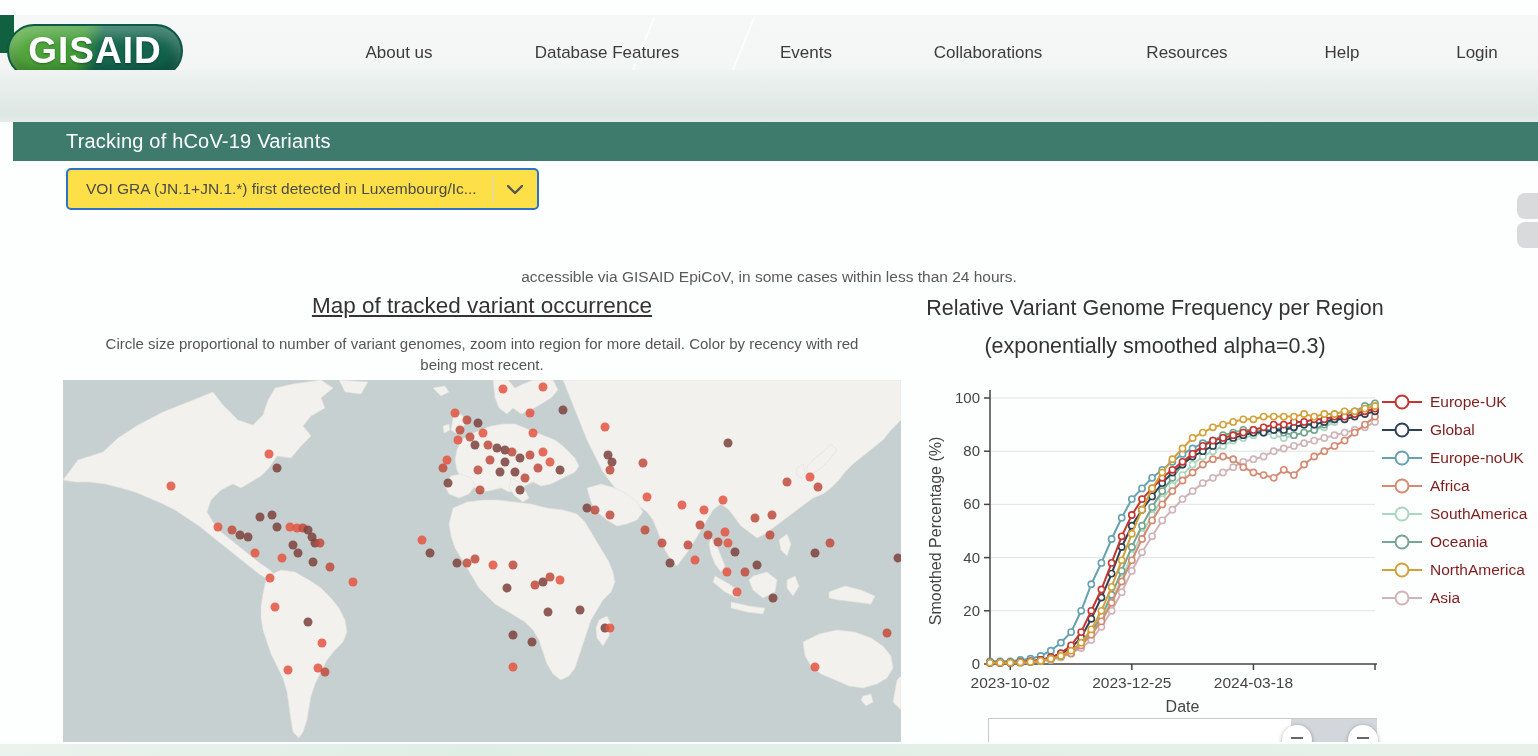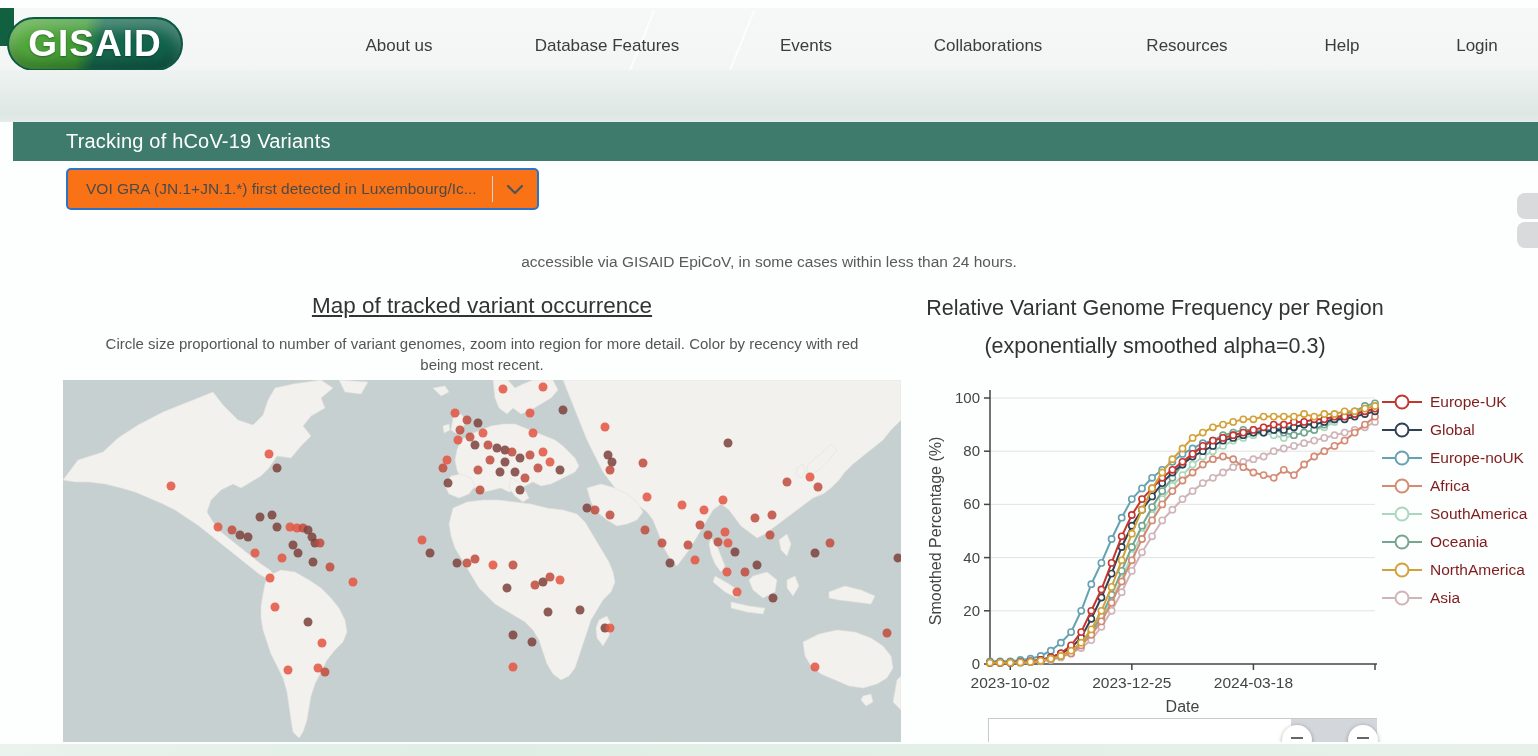--- a/index.html
+++ b/index.html
@@ -1,21 +1,21 @@
 <!DOCTYPE html>
 <html><head>
 <meta charset="utf-8">
 <style>
   * { margin:0; padding:0; box-sizing:border-box; }
   html,body { width:1538px; height:756px; overflow:hidden;
     font-family:"Liberation Sans", sans-serif; background:#fdfefe; }
   #page { position:relative; width:1538px; height:756px; }
 
   
-  #header { position:absolute; left:0; top:8px; width:1538px; height:70px;
+  #header { position:absolute; left:0; top:15px; width:1538px; height:70px;
     background:linear-gradient(180deg,#f6f8f7 0%,#f2f5f4 100%); }
   #logo-corner { position:absolute; left:0; top:0; width:14px; height:38px; background:#11603f; }
   #logo { position:absolute; left:7px; top:9px; width:176px; height:54px; border-radius:27px;
     background:linear-gradient(105deg,#58ab3e 0%,#3f9a35 42%,#17684f 52%,#0f5f49 100%);
     border:2px solid #0c5a43; display:flex; align-items:center; justify-content:center;
     box-shadow:inset 0 10px 14px rgba(255,255,255,.28), inset 0 -8px 12px rgba(0,0,0,.25);
     cursor:pointer; }
   #logo span { color:#fff; font-size:37px; font-weight:bold; letter-spacing:1px;
     text-shadow:0 1px 2px rgba(0,0,0,.35); }
   .nav-item { position:absolute; top:28px; transform:translateX(-50%);
@@ -24,21 +24,21 @@
 
   
   #band { position:absolute; left:0; top:70px; width:1538px; height:52px;
     background:linear-gradient(180deg,#eef3f1 0%,#dde7e3 85%,#e4ece9 100%); }
   #tealbar { position:absolute; left:0; top:122px; width:1538px; height:39px; background:#3e7b6d;margin-left:13px; }
   #tealbar .title { position:absolute; left:53px; top:0; line-height:39px; color:#ffffff;
     font-size:20px; letter-spacing:.2px; }
 
   
   #variant-select { position:absolute; left:66px; top:168px; width:473px; height:42px;
-    background:#f97316; border:2px solid #2c73c8; border-radius:5px; display:flex; align-items:center;
+    background:#fde047; border:2px solid #2c73c8; border-radius:5px; display:flex; align-items:center;
     cursor:pointer; }
   #variant-select .val { flex:1; padding-left:18px; font-size:15.5px; color:#4a4a4a;
     white-space:nowrap; overflow:hidden; }
   #variant-select .sep { width:1px; height:26px; background:#d7d7d7; }
   #variant-select .chev { width:44px; text-align:center; color:#555; font-size:15px; }
 
   
   #side-widget { position:absolute; right:0; top:193px; width:21px; height:56px; }
   #side-widget .b { width:21px; height:26px; background:#d8dadb; border-radius:8px 0 0 8px;
     margin-bottom:3px; cursor:pointer; }
@@ -121,21 +121,21 @@
           <path d="M1,1 L8,8 L15,1" fill="none" stroke="#555" stroke-width="2.4" stroke-linecap="round" stroke-linejoin="round"></path>
         </svg>
     </div>
   </div>
 
   <div id="side-widget">
     <div class="b"></div>
     <div class="b"></div>
   </div>
 
-  <div class="intro-line" style="top:253px;">accessible via GISAID EpiCoV, in some cases within less than 24 hours.</div>
+  <div class="intro-line" style="top:268px;">accessible via GISAID EpiCoV, in some cases within less than 24 hours.</div>
 
   <div id="map-title">Map of tracked variant occurrence</div>
   <div class="map-sub" style="top:356px;">being most recent.</div>
   <div class="map-sub" style="top:335px;">Circle size proportional to number of variant genomes, zoom into region for more detail. Color by recency with red</div>
 
   <div id="map-wrap">
     <svg id="map-svg" width="838" height="362" viewBox="0 0 838 362">
       <rect id="ocean" x="0" y="0" width="838" height="362" fill="#c6d0d1"></rect>
       <g id="land" stroke="#e2e0dc" stroke-width="0.6" fill="#f2f1ee">
         <path d="M0,100 L15,80 40,72 55,58 75,45 100,32 130,20 150,12 160,25 175,40 190,45 200,35 205,20 212,8 230,4 258,0 270,8 258,18 262,28 248,36 240,46 248,56 238,66 228,78 214,76 206,88 198,96 188,102 178,108 170,104 158,110 148,120 144,132 150,142 158,152 168,160 178,168 188,176 198,184 207,190 212,196 206,200 196,194 186,186 176,178 166,170 156,162 146,154 136,146 124,138 112,130 100,124 86,118 72,112 58,108 42,104 26,102 12,102 Z"></path>

